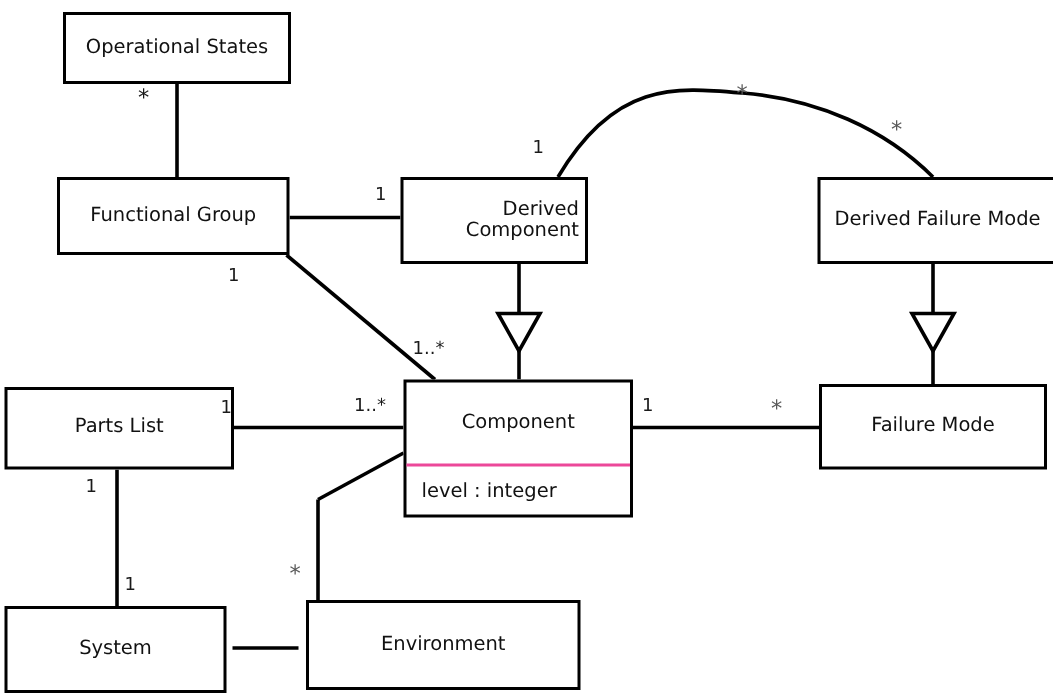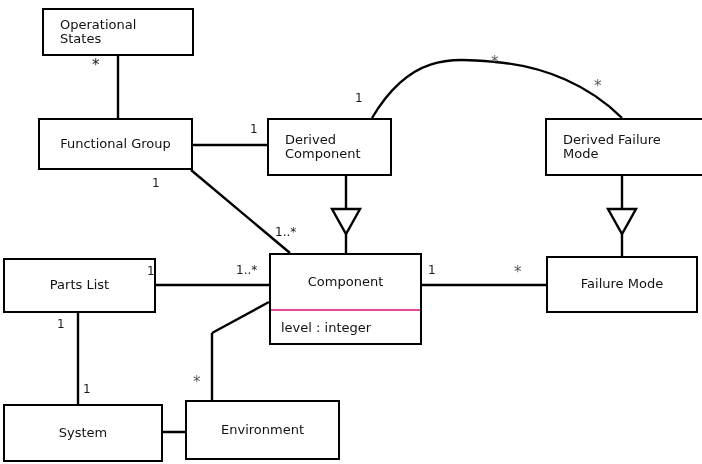--- a/index.html
+++ b/index.html
@@ -33,22 +33,22 @@
     z-index: 5;
   }
   .uml-name-compartment {
     flex: 1 1 auto;
     display: flex;
     align-items: center;
     justify-content: center;
     font-size: 13px;
     color: #111111;
     line-height: 1.1;
-    padding: 0 16px;
-    text-align: left;
+    padding: 0 4px;
+    text-align: right;
   }
   .uml-attr-compartment {
     border-top: 2px solid #ec4899;
     display: flex;
     align-items: center;
     justify-content: flex-start;
     font-size: 13px;
     color: #111111;
     padding: 0 10px;
     height: 32px;
@@ -126,25 +126,25 @@
 
   <div class="uml-class" style="left:269px; top:253px; width:153px; height:92px;">
     <div class="uml-name-compartment">Component</div>
     <div class="uml-attr-compartment">level : integer</div>
   </div>
 
   <div class="uml-class" style="left:546px; top:256px; width:152px; height:57px;">
     <div class="uml-name-compartment">Failure Mode</div>
   </div>
 
-  <div class="uml-class" style="left:3px; top:404px; width:160px; height:58px;">
+  <div class="uml-class" style="left:3px; top:404px; width:148px; height:58px;">
     <div class="uml-name-compartment">System</div>
   </div>
 
-  <div class="uml-class" style="left:185px; top:400px; width:155px; height:60px;">
+  <div class="uml-class" style="left:204px; top:400px; width:183px; height:60px;">
     <div class="uml-name-compartment">Environment</div>
   </div>
 
   <div class="mult-label star" style="left:92px; top:58px;">*</div>
 
   <div class="mult-label" style="left:250px; top:123px;">1</div>
 
   <div class="mult-label" style="left:355px; top:92px;">1</div>
 
   <div class="mult-label star faint" style="left:491px; top:55px;">*</div>

